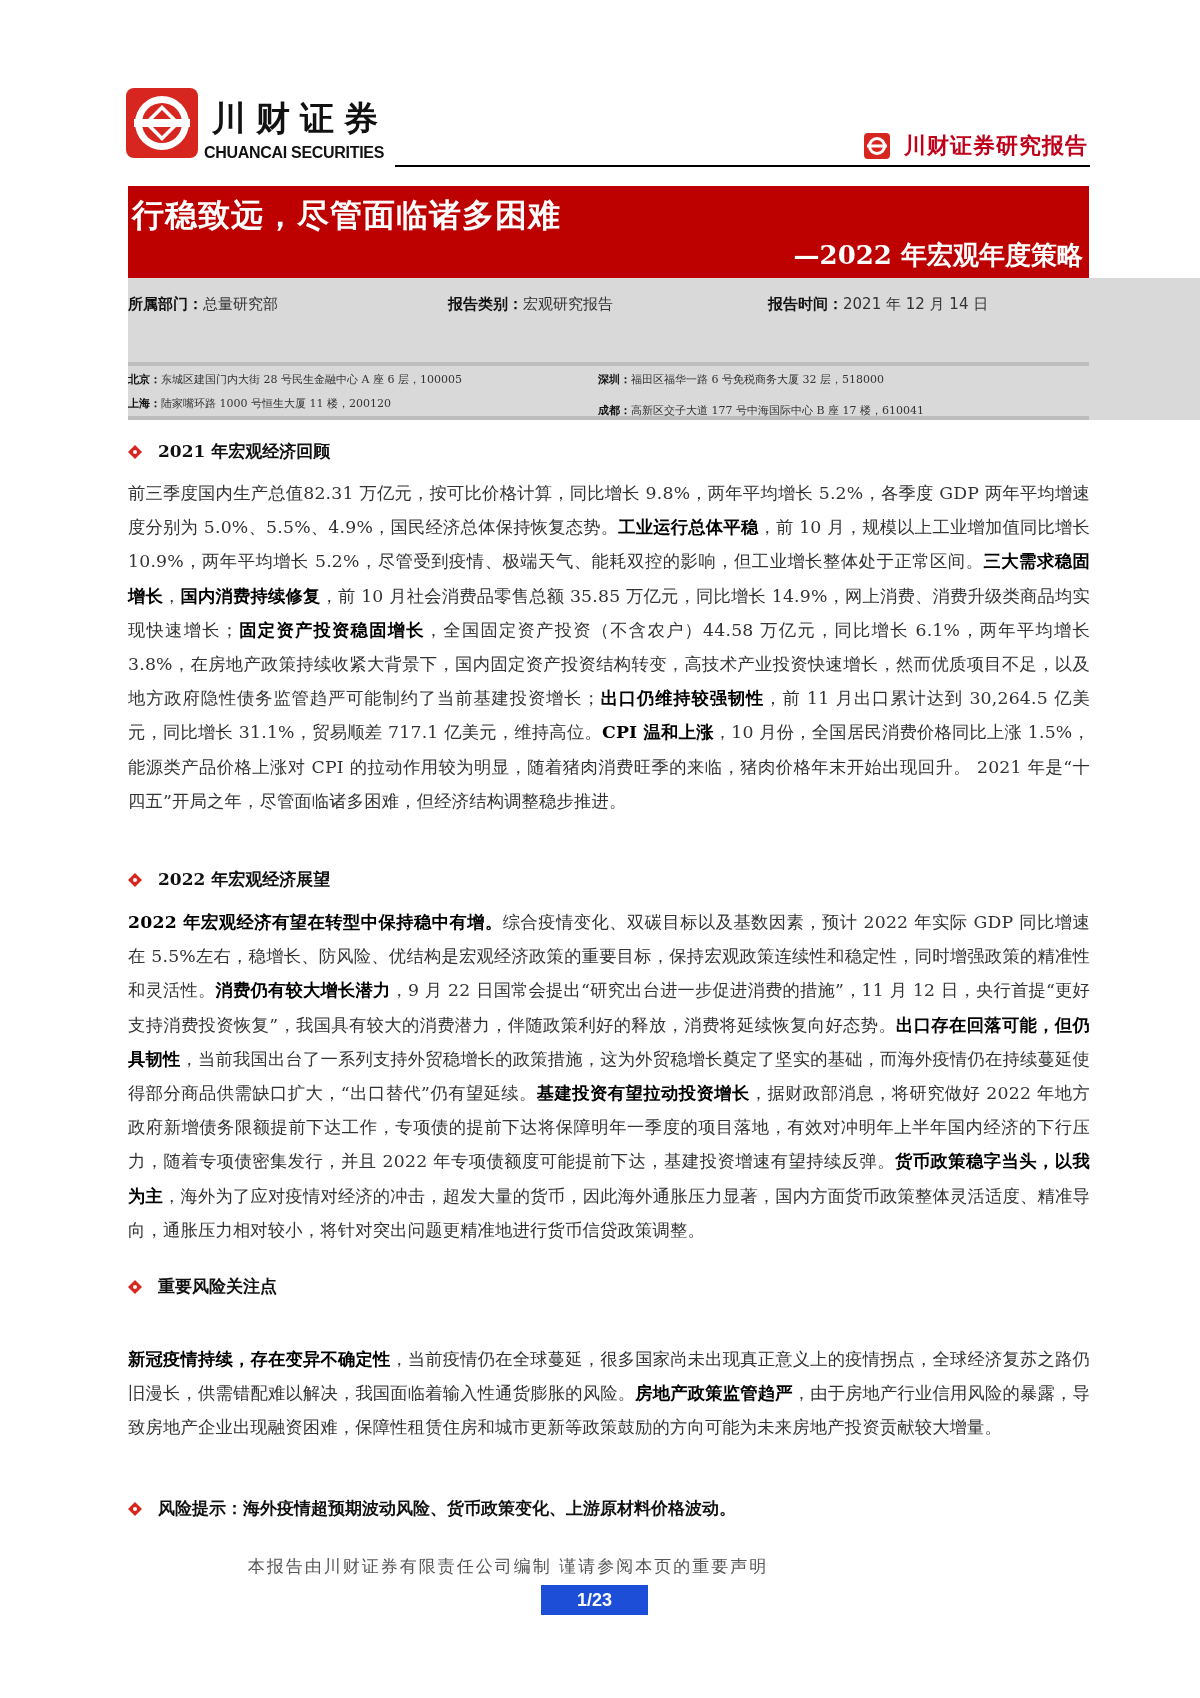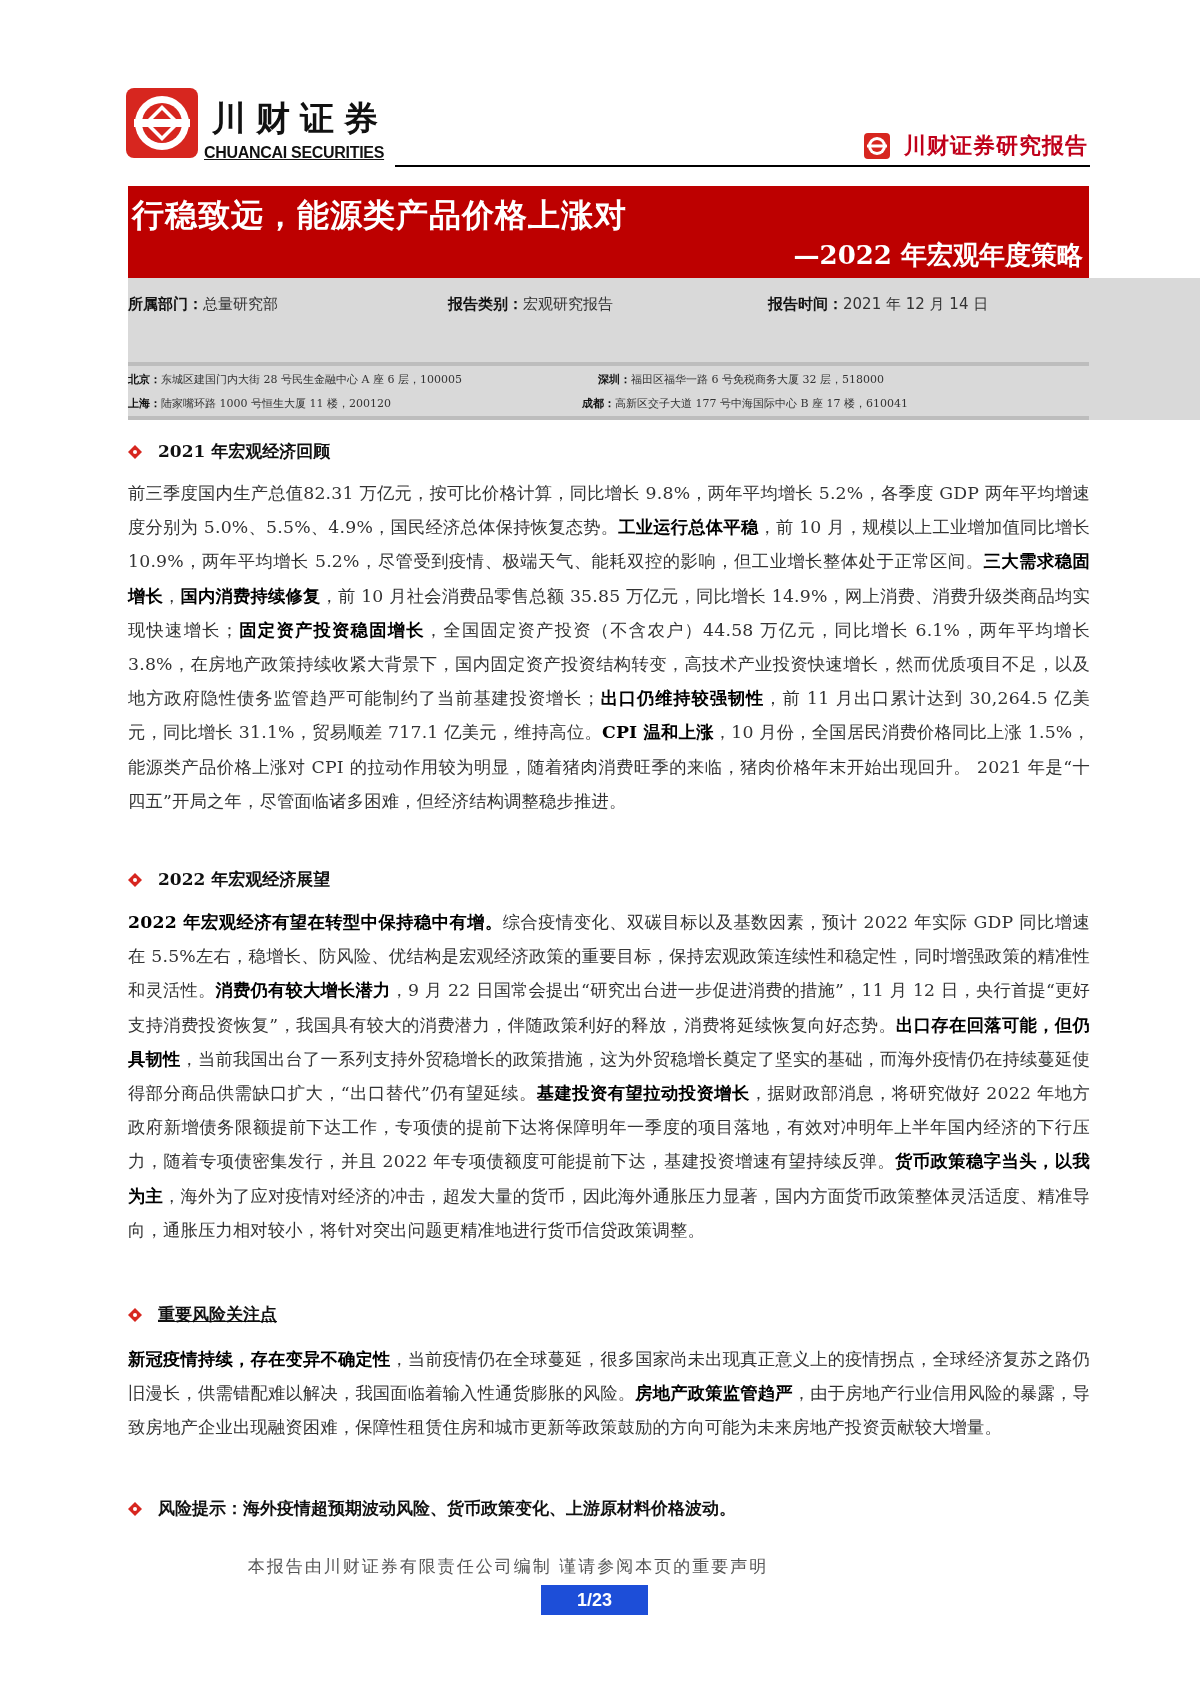--- a/index.html
+++ b/index.html
@@ -5,21 +5,21 @@
   html, body { margin: 0; padding: 0; background: #ffffff; }
   body {
     width: 1200px; height: 1698px; position: relative; overflow: hidden;
     font-family: "DejaVu Serif", "Liberation Serif", serif; color: #222;
   }
   .abs { position: absolute; }
 
   
   .logo-box { left: 126px; top: 88px; width: 72px; height: 70px; }
   .logo-cn { left: 212px; top: 96px; font-family: "DejaVu Sans", sans-serif; font-size: 34px; font-weight: bold; letter-spacing: 10px; color: #111; }
-  .logo-en { left: 204px; top: 144px; font-family: "Liberation Sans", sans-serif; font-size: 16px; font-weight: bold; color: #111; letter-spacing: -0.3px; text-decoration: underline; }
+  .logo-en { left: 204px; top: 144px; font-family: "Liberation Sans", sans-serif; font-size: 16px; font-weight: bold; color: #111; letter-spacing: -0.3px; }
   .header-rule { left: 395px; top: 165px; width: 695px; height: 2px; background: #000; }
   .header-right { right: 112px; top: 131px; display: flex; align-items: center; gap: 14px; }
   .header-right .mini-logo { width: 26px; height: 26px; }
   .header-right .title { font-size: 22px; font-weight: bold; color: #c0001a; letter-spacing: 1px; }
 
   
   .banner { left: 128px; top: 186px; width: 961px; height: 92px; background: #bd0000; }
   .banner .main-title { position: absolute; left: 4px; top: 8px; font-size: 32px; font-weight: bold; color: #fff; letter-spacing: 1px; }
   .banner .sub-title { position: absolute; right: 6px; top: 52px; font-size: 26px; font-weight: bold; color: #fff; }
 
@@ -67,38 +67,38 @@
   <svg class="mini-logo" viewBox="0 0 26 26">
     <rect x="0" y="0" width="26" height="26" rx="4" fill="#d7261f"></rect>
     <circle cx="13" cy="13" r="9" fill="#fff"></circle>
     <circle cx="13" cy="13" r="6" fill="#d7261f"></circle>
     <rect x="3" y="11.5" width="20" height="3" fill="#fff"></rect>
   </svg>
   <span class="title">川财证券研究报告</span>
 </div>
 
 <div class="abs banner">
-  <div class="main-title">行稳致远，能源类产品价格上涨对</div>
+  <div class="main-title">行稳致远，尽管面临诸多困难</div>
   <div class="sub-title">—2022 年宏观年度策略</div>
 </div>
 
 <div class="abs info">
   <div class="info-row" style="top:17px;">
     <div class="cell" style="left:0;"><span class="k">所属部门：</span><span class="v">总量研究部</span></div>
     <div class="cell" style="left:320px;"><span class="k">报告类别：</span><span class="v">宏观研究报告</span></div>
     <div class="cell" style="left:640px;"><span class="k">报告时间：</span><span class="v">2021 年 12 月 14 日</span></div>
   </div>
   <div class="info-divider" style="top:84px;"></div>
   <div class="addr-row" style="top:94px;">
     <div class="cell" style="left:0;"><span class="k">北京：</span><span class="v">东城区建国门内大街 28 号民生金融中心 A 座 6 层，100005</span></div>
     <div class="cell" style="left:470px;"><span class="k">深圳：</span><span class="v">福田区福华一路 6 号免税商务大厦 32 层，518000</span></div>
   </div>
   <div class="addr-row" style="top:118px;">
     <div class="cell" style="left:0;"><span class="k">上海：</span><span class="v">陆家嘴环路 1000 号恒生大厦 11 楼，200120</span></div>
-    <div class="cell" style="left:454px;"><span class="k">成都：</span><span class="v">高新区交子大道 177 号中海国际中心 B 座 17 楼，610041</span></div>
+    <div class="cell" style="left:470px;margin-top:7px;"><span class="k">成都：</span><span class="v">高新区交子大道 177 号中海国际中心 B 座 17 楼，610041</span></div>
   </div>
   <div class="info-divider" style="top:138px;"></div>
 </div>
 
 <div class="abs section-head" style="top:440px;">
   <svg class="bullet" viewBox="0 0 14 14">
     <polygon points="7,0 14,7 7,14 0,7" fill="#d7261f"></polygon>
       <circle cx="7" cy="7" r="2" fill="#fff"></circle>
   </svg>
   <span>2021 年宏观经济回顾</span>
@@ -107,21 +107,21 @@
 
 <div class="abs section-head" style="top:868px;">
   <svg class="bullet" viewBox="0 0 14 14">
     <polygon points="7,0 14,7 7,14 0,7" fill="#d7261f"></polygon>
       <circle cx="7" cy="7" r="2" fill="#fff"></circle>
   </svg>
   <span>2022 年宏观经济展望</span>
 </div>
 <div class="abs para" style="top:905px;"><b>2022 年宏观经济有望在转型中保持稳中有增。</b><span>综合疫情变化、双碳目标以及基数因素，预计 2022 年实际 GDP 同比增速在 5.5%左右，稳增长、防风险、优结构是宏观经济政策的重要目标，保持宏观政策连续性和稳定性，同时增强政策的精准性和灵活性。</span><b>消费仍有较大增长潜力</b><span>，9 月 22 日国常会提出“研究出台进一步促进消费的措施”，11 月 12 日，央行首提“更好支持消费投资恢复”，我国具有较大的消费潜力，伴随政策利好的释放，消费将延续恢复向好态势。</span><b>出口存在回落可能，但仍具韧性</b><span>，当前我国出台了一系列支持外贸稳增长的政策措施，这为外贸稳增长奠定了坚实的基础，而海外疫情仍在持续蔓延使得部分商品供需缺口扩大，“出口替代”仍有望延续。</span><b>基建投资有望拉动投资增长</b><span>，据财政部消息，将研究做好 2022 年地方政府新增债务限额提前下达工作，专项债的提前下达将保障明年一季度的项目落地，有效对冲明年上半年国内经济的下行压力，随着专项债密集发行，并且 2022 年专项债额度可能提前下达，基建投资增速有望持续反弹。</span><b>货币政策稳字当头，以我为主</b><span>，海外为了应对疫情对经济的冲击，超发大量的货币，因此海外通胀压力显著，国内方面货币政策整体灵活适度、精准导向，通胀压力相对较小，将针对突出问题更精准地进行货币信贷政策调整。</span></div>
 
-<div class="abs section-head" style="top:1303px;text-decoration:underline;">
+<div class="abs section-head" style="top:1275px;">
   <svg class="bullet" viewBox="0 0 14 14">
     <polygon points="7,0 14,7 7,14 0,7" fill="#d7261f"></polygon>
       <circle cx="7" cy="7" r="2" fill="#fff"></circle>
   </svg>
   <span>重要风险关注点</span>
 </div>
 <div class="abs para" style="top:1342px;"><b>新冠疫情持续，存在变异不确定性</b><span>，当前疫情仍在全球蔓延，很多国家尚未出现真正意义上的疫情拐点，全球经济复苏之路仍旧漫长，供需错配难以解决，我国面临着输入性通货膨胀的风险。</span><b>房地产政策监管趋严</b><span>，由于房地产行业信用风险的暴露，导致房地产企业出现融资困难，保障性租赁住房和城市更新等政策鼓励的方向可能为未来房地产投资贡献较大增量。</span></div>
 
 <div class="abs section-head" style="top:1497px;">
   <svg class="bullet" viewBox="0 0 14 14">

